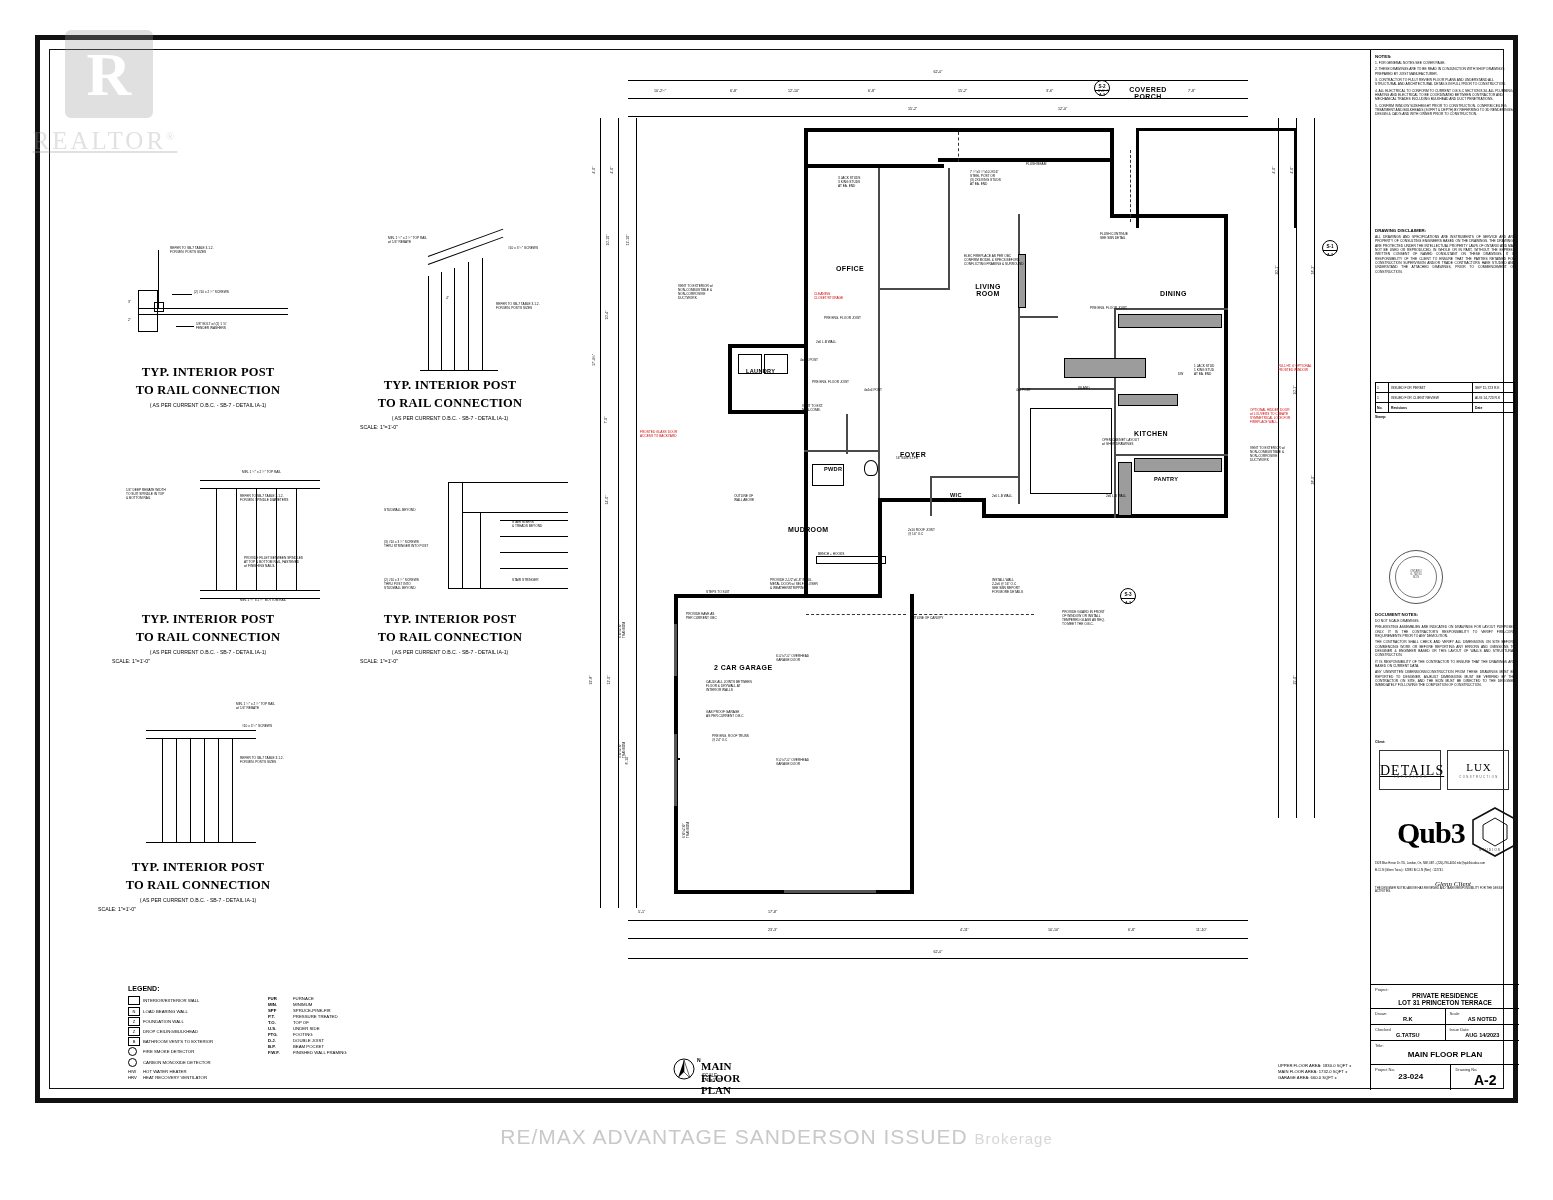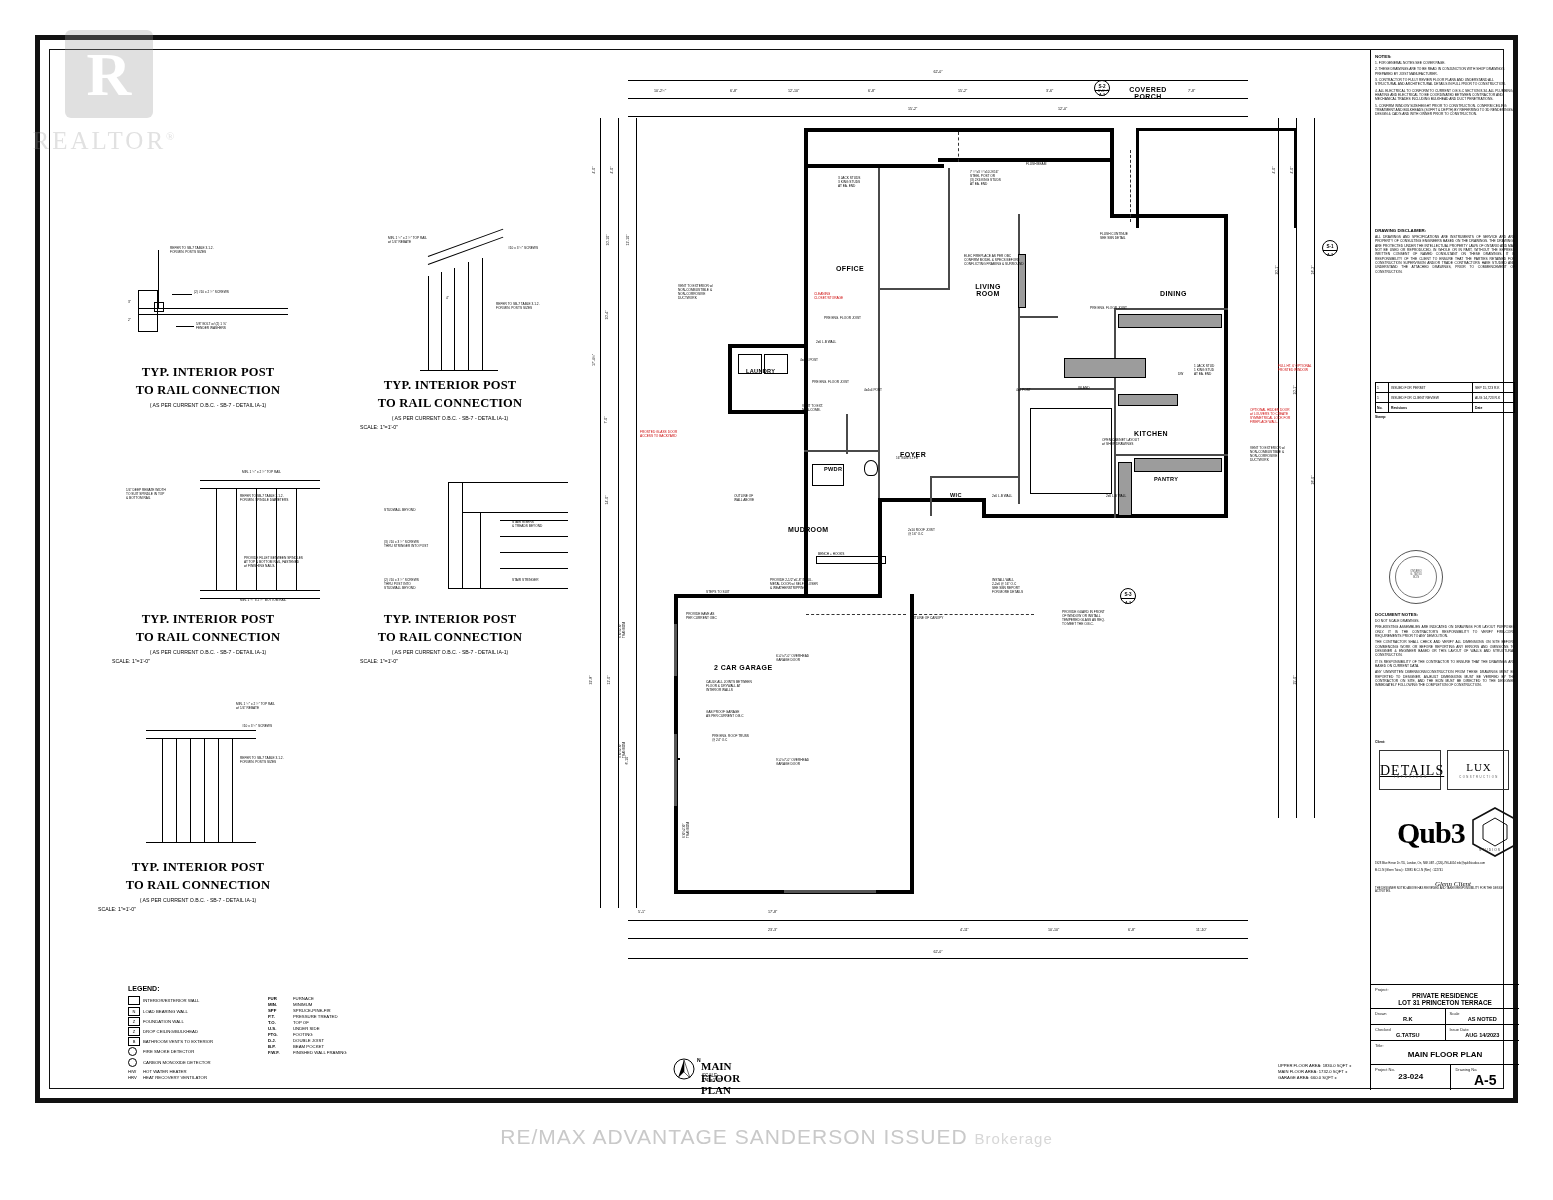--- a/index.html
+++ b/index.html
@@ -4,21 +4,21 @@
 <style>
   html,body{margin:0;padding:0;background:#ffffff;}
   body{width:1553px;height:1200px;position:relative;overflow:hidden;font-family:"Liberation Sans",sans-serif;color:#000;}
   .sheet{position:absolute;left:35px;top:35px;width:1483px;height:1068px;background:#fff;border:5px solid #111;box-sizing:border-box;}
   .inner{position:absolute;left:9px;top:9px;right:9px;bottom:9px;border:1.5px solid #111;box-sizing:border-box;}
 
   
   .realtor-mark{position:absolute;left:10px;top:22px;width:190px;height:180px;opacity:.30;}
   .realtor-box{position:absolute;left:55px;top:8px;width:88px;height:88px;background:#9a9a9a;border-radius:6px;}
   .realtor-r{position:absolute;left:55px;top:8px;width:88px;height:88px;color:#fff;font-size:62px;font-weight:bold;display:flex;align-items:center;justify-content:center;font-family:"Liberation Serif",serif;}
-  .realtor-txt{position:absolute;left:0px;top:105px;width:190px;text-align:center;font-size:25px;letter-spacing:3px;color:#9d9d9d;font-family:"Liberation Serif",serif;}
+  .realtor-txt{position:absolute;left:0px;top:105px;width:190px;text-align:center;font-size:25px;letter-spacing:3px;color:#9d9d9d;font-family:"Liberation Serif",serif;text-decoration:underline;}
   .realtor-reg{font-size:11px;vertical-align:super;}
   .brokerwm{position:absolute;left:0;top:1125px;width:1553px;text-align:center;font-size:21px;color:#c9c9c9;letter-spacing:1px;font-family:"Liberation Sans",sans-serif;}
   .brokerwm .b{color:#d7d7d7;font-size:15px;}
 
   
   .t{position:absolute;white-space:pre;}
   .ctr{text-align:center;}
   .ln{position:absolute;background:#000;}
   .box{position:absolute;border:1px solid #000;box-sizing:border-box;}
   .red{color:#cc0000;}
@@ -667,21 +667,21 @@
         <div class="tb-lab">Title:</div>
         <div class="tb-val ctr" style="font-size:8px;padding:2px 0 3px;">MAIN FLOOR PLAN</div>
       </div>
       <div class="tb-row" style="display:flex;padding:0;">
         <div style="flex:1.2;padding:2px 4px;border-right:1px solid #000;">
           <div class="tb-lab">Project No.</div>
           <div class="tb-val ctr" style="font-size:8px;">23-024</div>
         </div>
         <div style="flex:1;padding:2px 4px;">
           <div class="tb-lab">Drawing No.</div>
-          <div class="tb-val ctr" style="font-size:14px;">A-5</div>
+          <div class="tb-val ctr" style="font-size:14px;">A-2</div>
         </div>
       </div>
     </div>
   </div>
 
 </div>
 </div>
 
 <div class="realtor-mark">
   <div class="realtor-box"></div>

